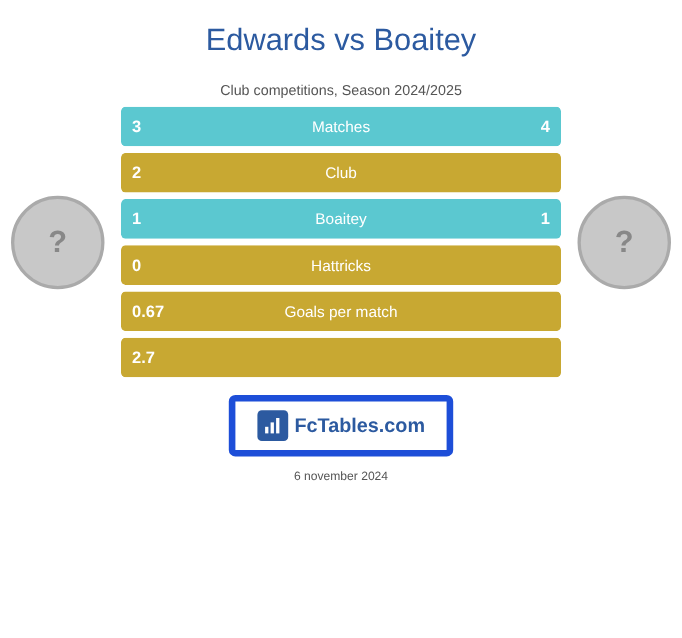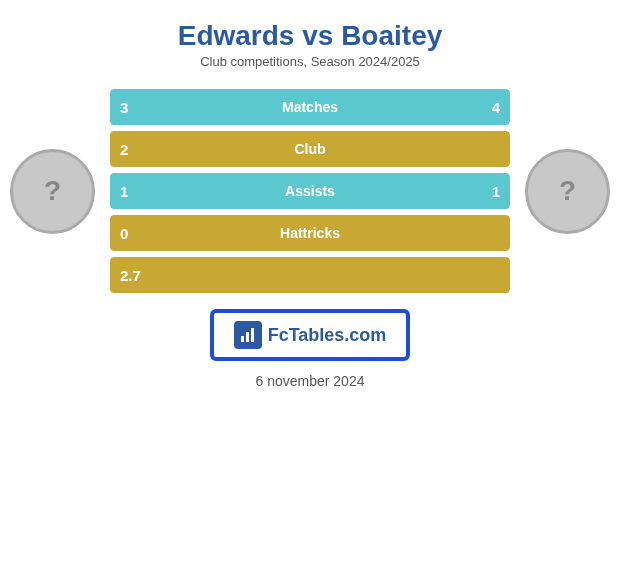--- a/index.html
+++ b/index.html
@@ -17,30 +17,30 @@
       height: 580px;
       background: #ffffff;
       display: flex;
       flex-direction: column;
       align-items: center;
       padding: 20px 10px 10px;
     }
 
     .title {
       font-size: 28px;
-      font-weight: bold;
+      font-weight: normal;
       color: #2c5aa0;
-      margin-bottom: 2px;
+      margin-bottom: 22px;
       text-align: center;
     }
 
     .subtitle {
       font-size: 13px;
       color: #555;
-      margin-bottom: 20px;
+      margin-bottom: 8px;
       text-align: center;
     }
 
     .players-row {
       display: flex;
       align-items: center;
       justify-content: center;
       width: 100%;
       position: relative;
     }
@@ -111,38 +111,38 @@
       padding-left: 10px;
       min-width: 50px;
     }
 
     .stat-label {
       position: absolute;
       left: 50%;
       transform: translateX(-50%);
       z-index: 2;
       color: #fff;
-      font-weight: bold;
+      font-weight: normal;
       font-size: 14px;
       white-space: nowrap;
     }
 
     .stat-right-val {
       position: absolute;
       right: 10px;
       z-index: 2;
       color: #fff;
       font-weight: bold;
       font-size: 15px;
     }
 
     .logo-section {
       margin-top: 16px;
       background: #fff;
-      border: 4px solid #1d4ed8;
+      border: 6px solid #1d4ed8;
       border-radius: 6px;
       padding: 8px 20px;
       display: flex;
       align-items: center;
       gap: 6px;
     }
 
     .logo-icon {
       width: 28px;
       height: 28px;
@@ -158,21 +158,21 @@
       font-weight: bold;
       color: #333;
     }
 
     .logo-text span {
       color: #2c5aa0;
     }
 
     .date-text {
       margin-top: 12px;
-      font-size: 14px;
+      font-size: 11px;
       color: #555;
       text-align: center;
     }
 
     .left-player {
       margin-right: 5px;
     }
     .right-player {
       margin-left: 5px;
     }
@@ -205,29 +205,36 @@
           <div class="stat-bar">
             <div class="stat-bar-bg"></div>
             <div class="stat-left-val">2</div>
             <div class="stat-label">Club</div>
           </div>
         </div>
         <div class="stat-row">
           <div class="stat-bar highlight">
             <div class="stat-bar-highlight"></div>
             <div class="stat-left-val">1</div>
-            <div class="stat-label">Assists</div>
+            <div class="stat-label">Boaitey</div>
             <div class="stat-right-val">1</div>
           </div>
         </div>
         <div class="stat-row">
           <div class="stat-bar">
             <div class="stat-bar-bg"></div>
             <div class="stat-left-val">0</div>
             <div class="stat-label">Hattricks</div>
+          </div>
+        </div>
+        <div class="stat-row">
+          <div class="stat-bar">
+            <div class="stat-bar-bg"></div>
+            <div class="stat-left-val">0.67</div>
+            <div class="stat-label">Goals per match</div>
           </div>
         </div>
         <div class="stat-row">
           <div class="stat-bar">
             <div class="stat-bar-bg"></div>
             <div class="stat-left-val">2.7</div>
           </div>
         </div>
       </div>
 

